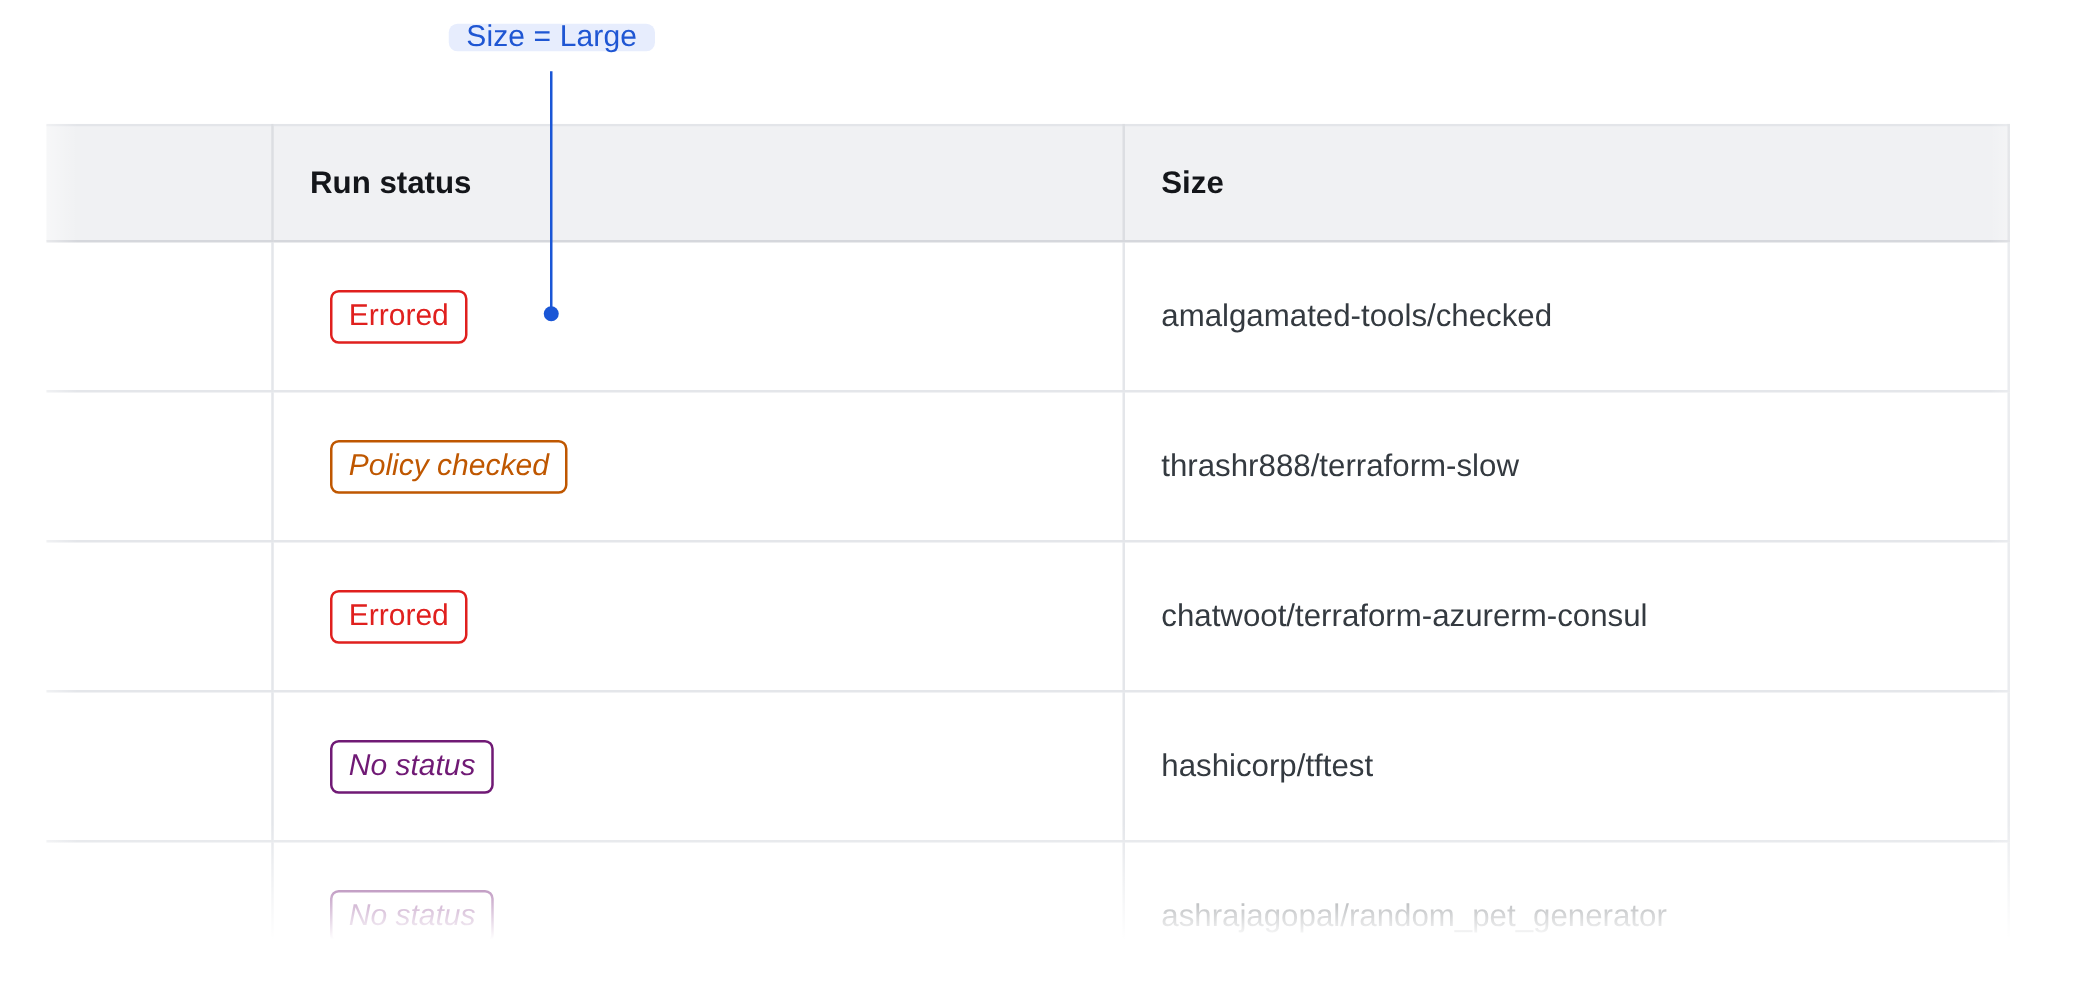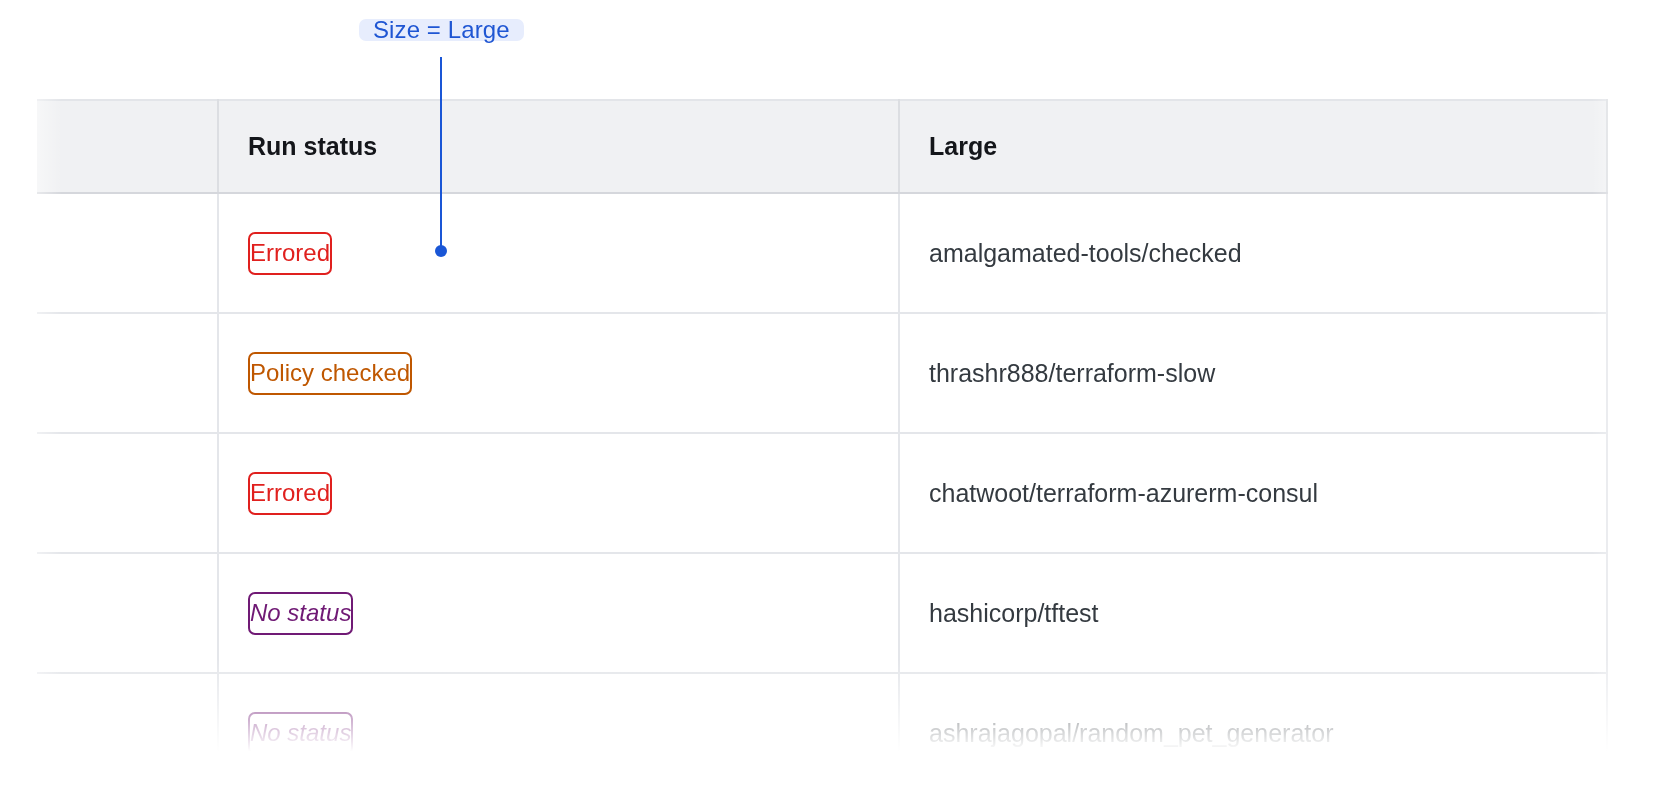--- a/index.html
+++ b/index.html
@@ -103,31 +103,32 @@
     background: #ffffff;
     white-space: nowrap;
   }
 
   
   .pill {
     display: inline-flex;
     align-items: center;
     justify-content: center;
     height: 43px;
-    padding: 0 0;
+    padding: 0 13px;
     border-radius: 7px;
     border: 2px solid currentColor;
     font-size: 24px;
     line-height: 1;
     box-sizing: border-box;
     background: #ffffff;
     white-space: nowrap;
+    margin-left: 16px;
   }
   .pill.errored        { color: #e0201e; }
-  .pill.policy-checked { color: #bf5700; }
+  .pill.policy-checked { color: #bf5700; font-style: italic; }
   .pill.no-status      { color: #701a75; font-style: italic; }
 
   
   .fade {
     position: absolute;
     pointer-events: none;
   }
   .fade-left {
     left: 0; top: 0;
     width: 62px; height: 788px;
@@ -153,21 +154,21 @@
     <table class="data-table">
       <colgroup>
         <col class="c-select">
         <col class="c-status">
         <col class="c-repo">
       </colgroup>
       <thead>
         <tr>
           <th class="col-select"></th>
           <th>Run status</th>
-          <th>Large</th>
+          <th>Size</th>
         </tr>
       </thead>
       <tbody>
 
         <tr>
           <td></td>
           <td>
             <span class="pill errored">Errored</span>
           </td>
           <td>amalgamated-tools/checked</td>

